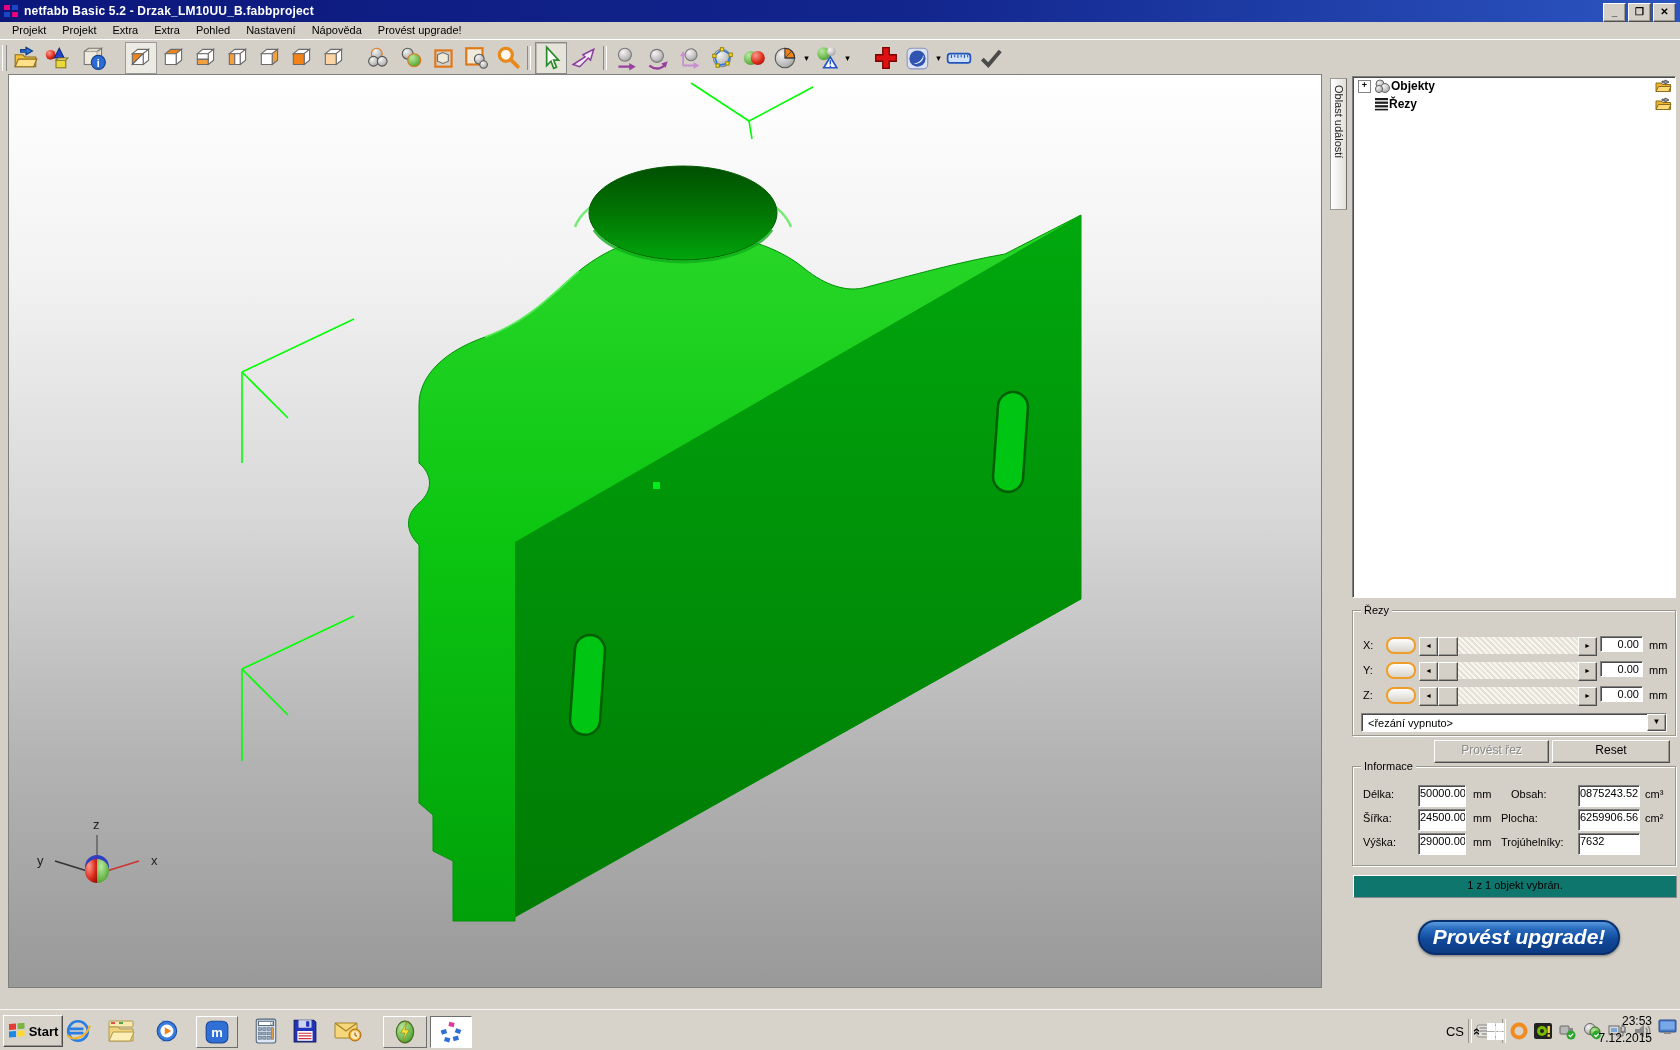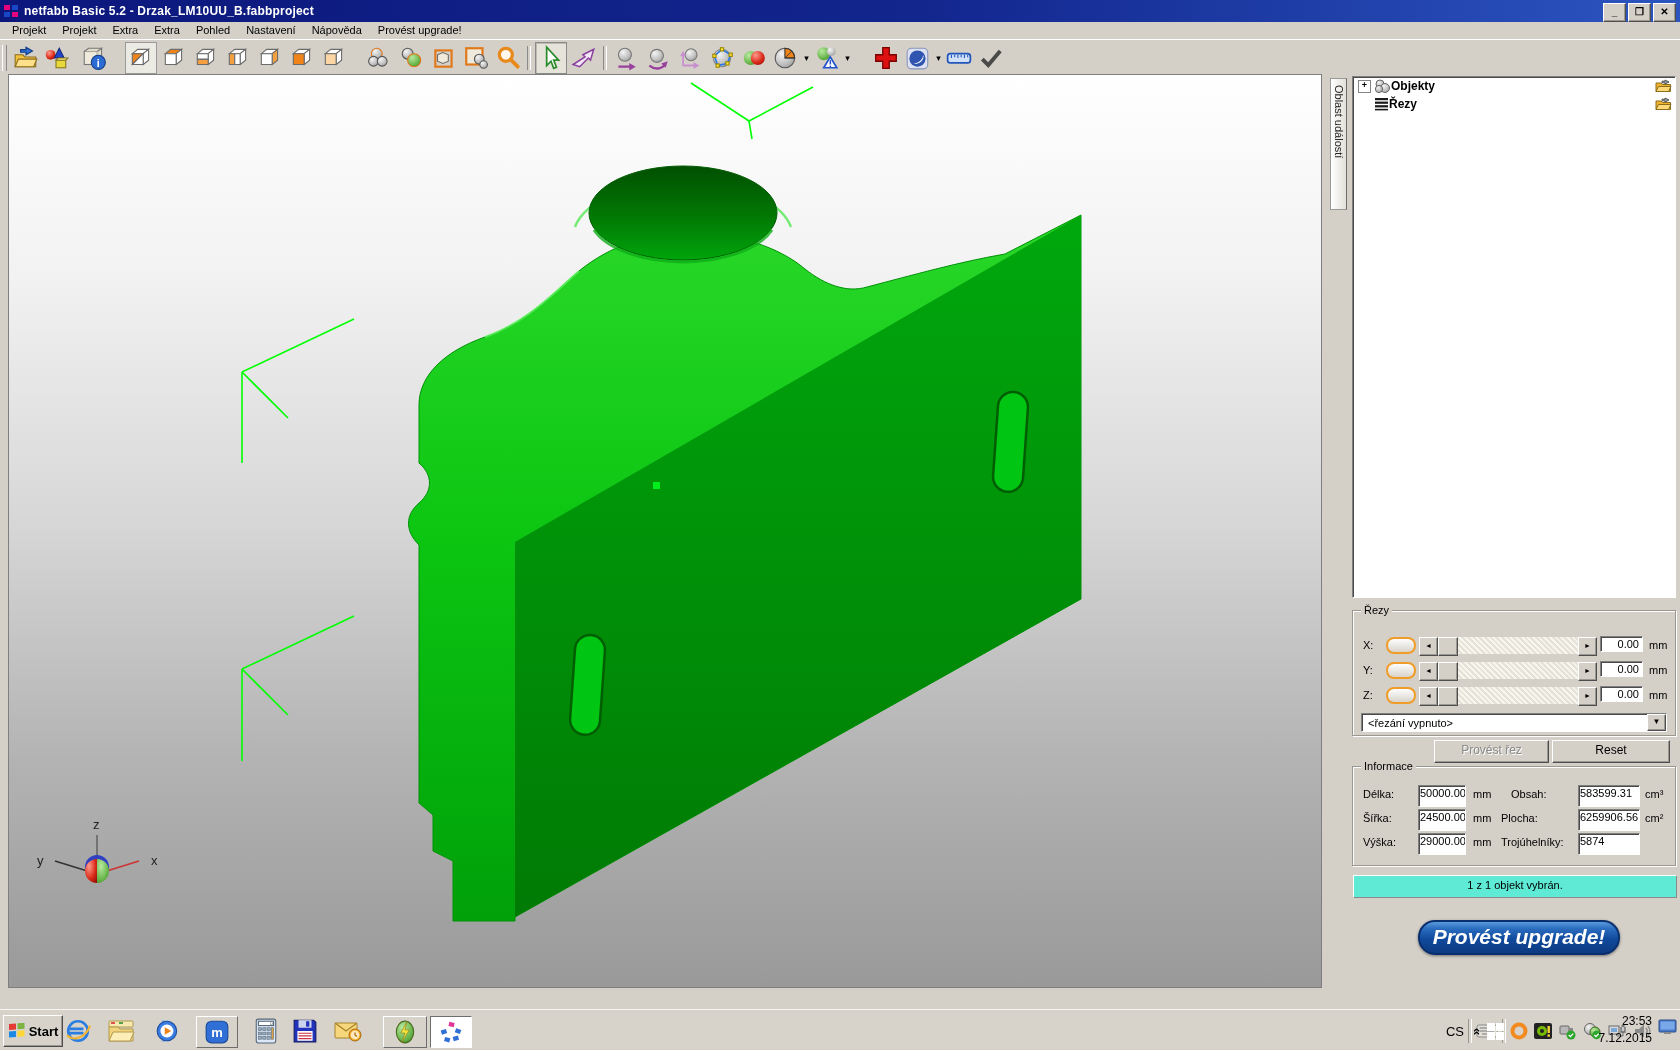--- a/index.html
+++ b/index.html
@@ -1,21 +1,21 @@
 <!DOCTYPE html>
 <html><head>
 <meta charset="utf-8">
 <style>
   html,body{margin:0;padding:0}
   body{width:1680px;height:1050px;position:relative;overflow:hidden;background:#d4d0c8;
        font-family:"Liberation Sans",sans-serif;font-size:11px;color:#000;-webkit-font-smoothing:none}
   .abs{position:absolute}
   
   .sunken{border:1px solid;border-color:#7f7f7f #fff #fff #7f7f7f;box-shadow:inset 1px 1px #4a4a4a;background:#fff}
-  .panelsunk{border:1px solid;border-color:#8a8a8a #fff #fff #8a8a8a;background:#5eead4}
+  .panelsunk{border:1px solid;border-color:#8a8a8a #fff #fff #8a8a8a;background:#0f766e}
   
   #titlebar{left:0;top:0;width:1680px;height:22px;background:linear-gradient(90deg,#0c177c 0%,#12268e 55%,#2c55c0 100%);display:flex;align-items:center}
   #titlebar .title{color:#fff;font-weight:bold;font-size:12px;margin-left:5px;letter-spacing:.2px}
   .winbtns{position:absolute;right:4px;top:3px;display:flex;gap:2px}
   .wbtn{width:21px;height:17px;font-size:10px;font-weight:bold;line-height:15px;text-align:center;
         background:#d4d0c8;border:1px solid;border-color:#fff #4e4e4e #4e4e4e #fff;box-shadow:inset -1px -1px #9a9890;cursor:default}
   
   #menubar{left:0;top:22px;width:1680px;height:17px;display:flex;align-items:center;padding-left:4px;background:#d4d0c8}
   .mitem{padding:1px 8px 2px 8px;white-space:nowrap}
   
@@ -497,37 +497,37 @@
 <div class="btn abs" style="left:1552px;top:740px;width:116px">Reset</div>
 
 <div class="gbox" style="left:1352px;top:766px;width:324px;height:100px">
   <span class="glabel">Informace</span>
 
   <div class="irow" style="top:19px">
     <span class="ilbl" style="left:10px">Délka:</span>
     <span class="ifield sunken" style="left:65px;width:48px">50000.00</span>
     <span class="ilbl" style="left:120px">mm</span>
     <span class="ilbl" style="left:158px">Obsah:</span>
-    <span class="ifield sunken" style="left:225px;width:62px">583599.31</span>
+    <span class="ifield sunken" style="left:225px;width:62px">0875243.52</span>
     <span class="ilbl" style="left:292px">cm³</span>
   </div>
   <div class="irow" style="top:43px">
     <span class="ilbl" style="left:10px">Šířka:</span>
     <span class="ifield sunken" style="left:65px;width:48px">24500.00</span>
     <span class="ilbl" style="left:120px">mm</span>
     <span class="ilbl" style="left:148px">Plocha:</span>
     <span class="ifield sunken" style="left:225px;width:62px">6259906.56</span>
     <span class="ilbl" style="left:292px">cm²</span>
   </div>
   <div class="irow" style="top:67px">
     <span class="ilbl" style="left:10px">Výška:</span>
     <span class="ifield sunken" style="left:65px;width:48px">29000.00</span>
     <span class="ilbl" style="left:120px">mm</span>
     <span class="ilbl" style="left:148px">Trojúhelníky:</span>
-    <span class="ifield sunken" style="left:225px;width:62px">5874</span>
+    <span class="ifield sunken" style="left:225px;width:62px">7632</span>
   </div>
 </div>
 
 <div id="selbar" class="abs panelsunk" style="border-color:#fff #8a8a8a #8a8a8a #fff">1 z 1 objekt vybrán.</div>
 
 <div id="upgrade" class="abs">Provést upgrade!</div>
 
 <div id="statusbar" class="abs">
   <div class="spanel" style="left:3px;width:205px">
     <span class="reddot"></span>

